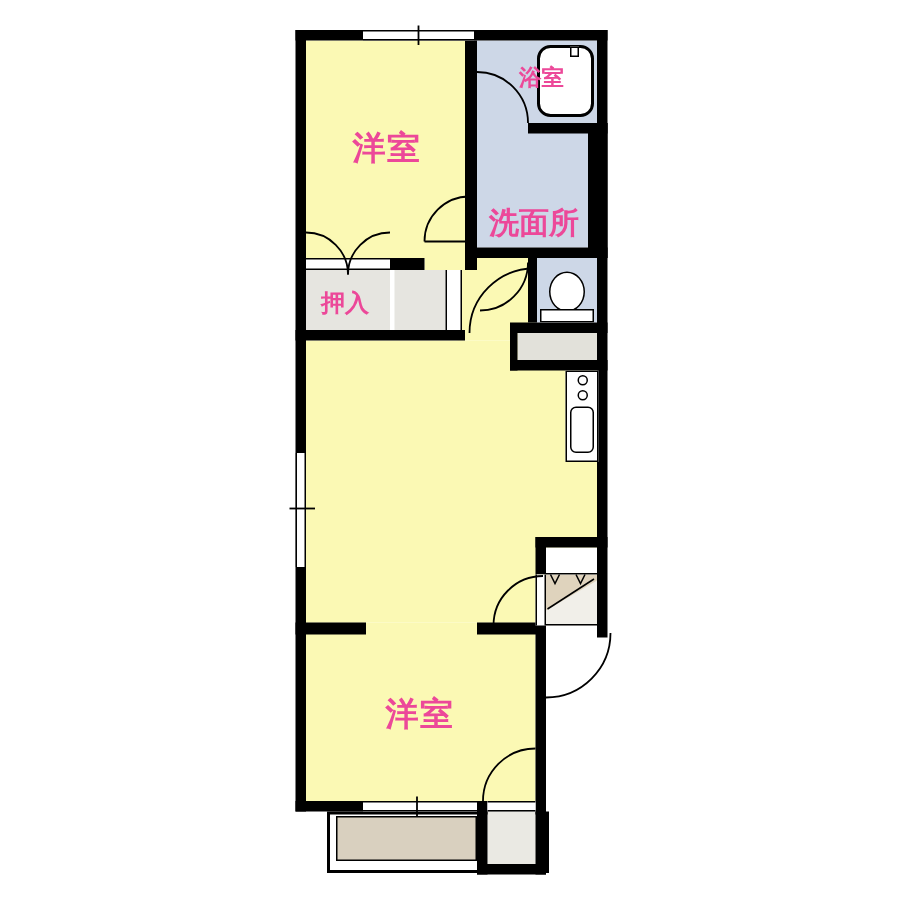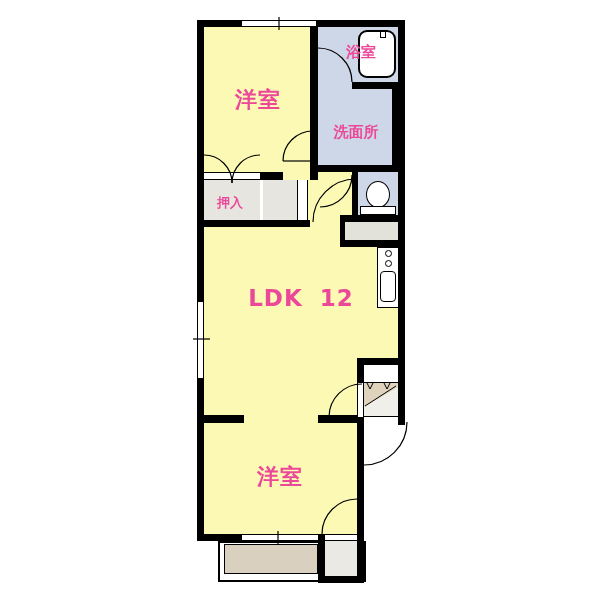--- a/index.html
+++ b/index.html
@@ -104,18 +104,17 @@
       <path d="M193,339 L210,339"></path>
       <path d="M278,531 L278,544"></path>
       <path d="M365,406 L396,386" stroke-width="1"></path>
       <path d="M367,383 l3,6 l3,-6" stroke-width="1"></path>
       <path d="M384,383 l3,6 l3,-6" stroke-width="1"></path>
     </g>
   </svg>
 
   <div class="label" style="left:258px;top:100px;font-size:22px;">洋室</div>
   <div class="label" style="left:361px;top:52px;font-size:15px;letter-spacing:0;">浴室</div>
-  <div class="label" style="left:356px;top:132px;font-size:15px;letter-spacing:0;">洗面所</div>
-  <div class="label" style="left:230px;top:202px;font-size:13px;letter-spacing:0;">押入</div>
-  <div class="label" style="left:301px;top:298px;font-size:23px;word-spacing:8px;">LDK 12</div>
+  <div class="label" style="left:356px;top:148px;font-size:20px;letter-spacing:0;">洗面所</div>
+  <div class="label" style="left:230px;top:202px;font-size:16px;letter-spacing:0;">押入</div>
   <div class="label" style="left:280px;top:477px;font-size:22px;">洋室</div>
 
 </div>
 
 </body></html>

